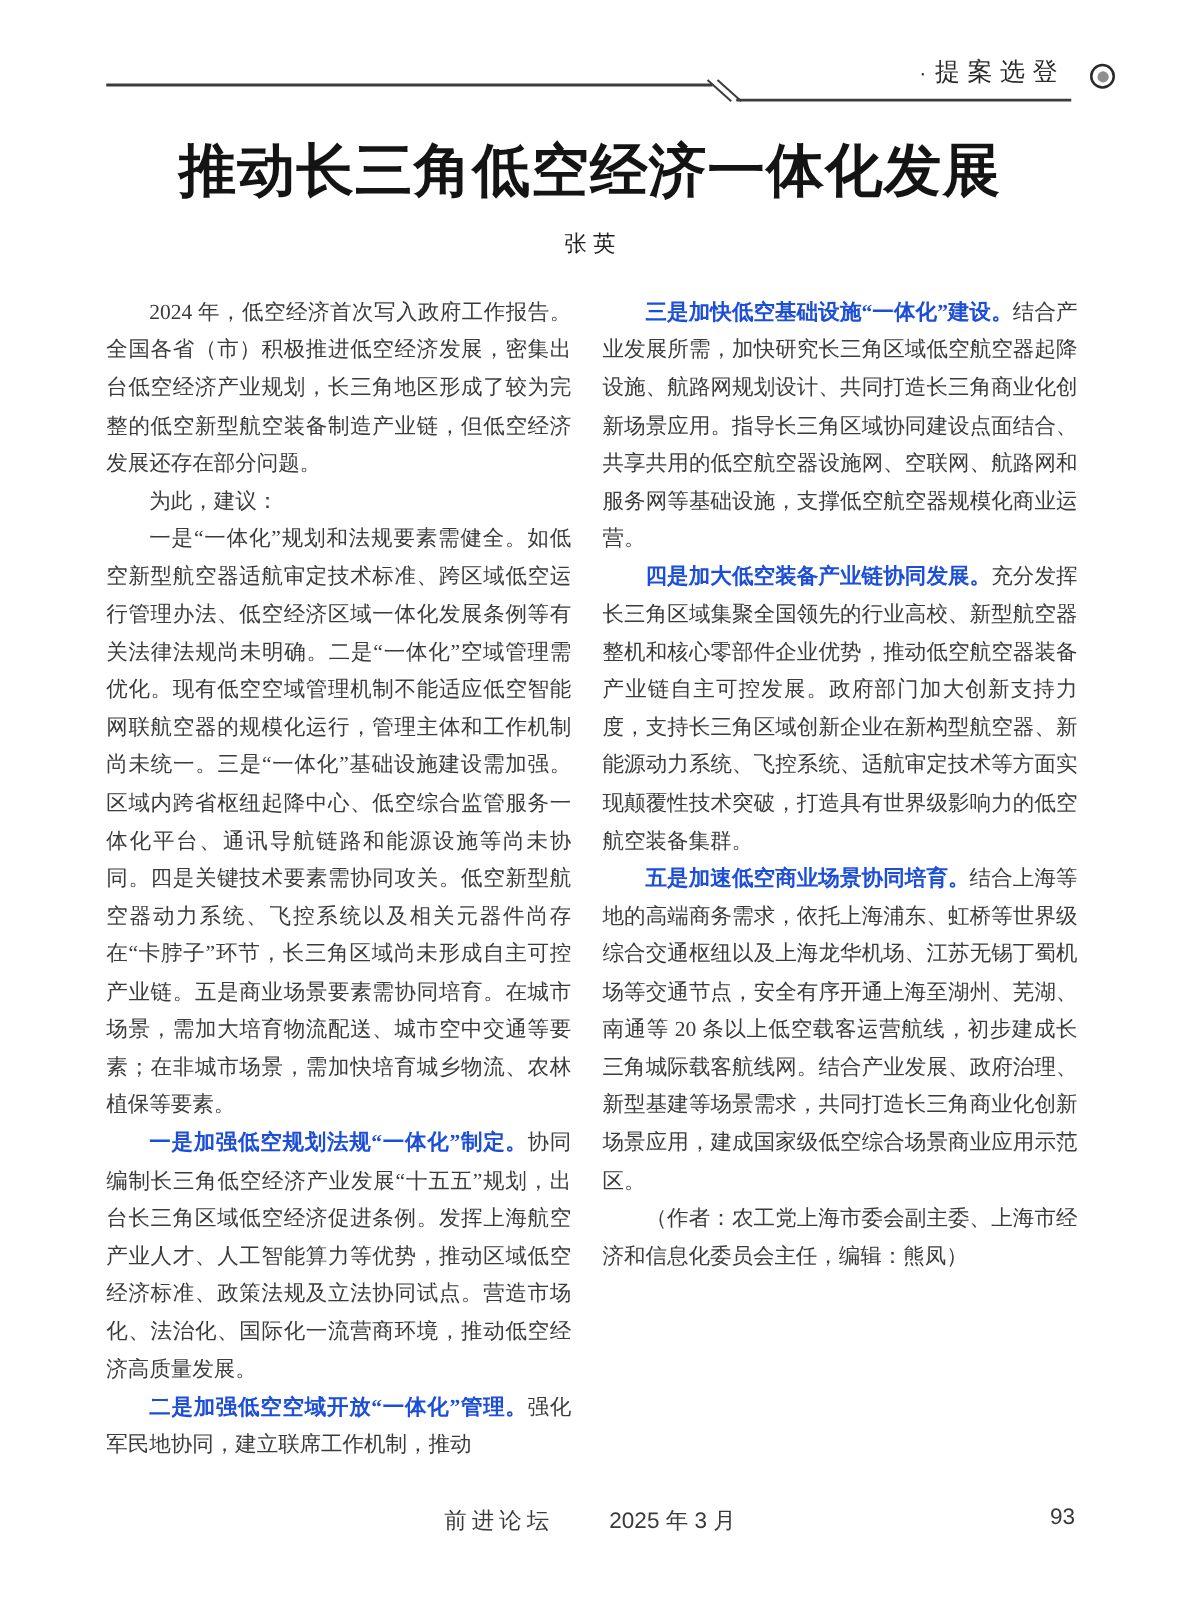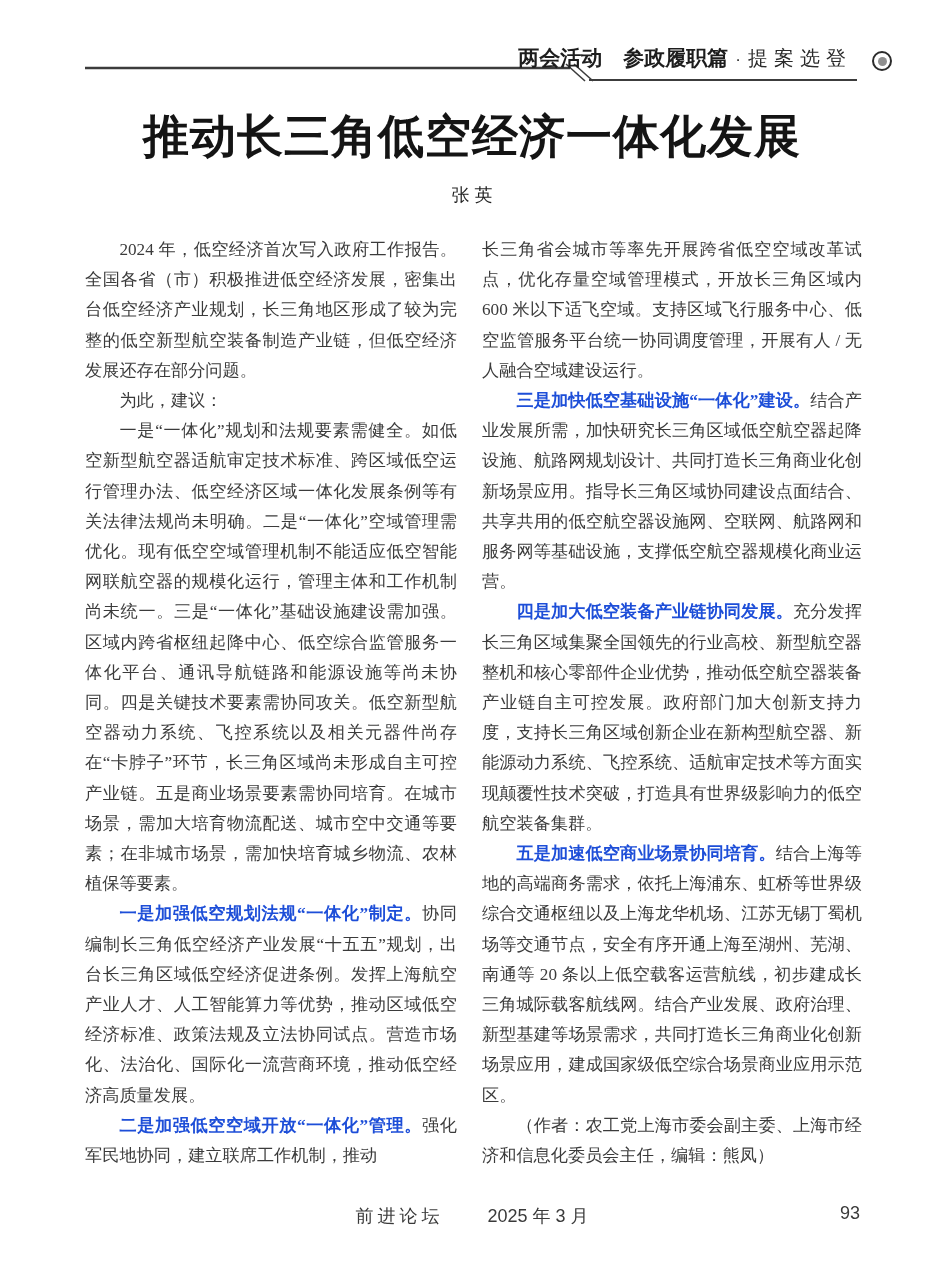--- a/index.html
+++ b/index.html
@@ -72,21 +72,20 @@
 <div class="page">
 
   <svg class="rule-svg" width="944" height="100">
     <line x1="85" y1="68" x2="570" y2="68" stroke="#3c3c3c" stroke-width="2.4"></line>
     <line x1="566" y1="64" x2="585" y2="81" stroke="#3c3c3c" stroke-width="1.6"></line>
     <line x1="574" y1="64" x2="593" y2="81" stroke="#3c3c3c" stroke-width="1.6"></line>
     <line x1="589" y1="80" x2="857" y2="80" stroke="#3c3c3c" stroke-width="2.2"></line>
   </svg>
 
   <div class="header-bar">
-    <span class="hdr-main">两会活动　参政履职篇</span>
     <span class="hdr-dot">·</span>
     <span class="hdr-sub">提案选登</span>
   </div>
 
   <div class="bullseye">
     <div class="bullseye-inner"></div>
   </div>
 
   <h1 class="title">推动长三角低空经济一体化发展</h1>
 
@@ -94,21 +93,20 @@
 
   <div class="col col-left">
     <p class="para"><b class="lead"></b><span>2024 年，低空经济首次写入政府工作报告。全国各省（市）积极推进低空经济发展，密集出台低空经济产业规划，长三角地区形成了较为完整的低空新型航空装备制造产业链，但低空经济发展还存在部分问题。</span></p>
     <p class="para"><b class="lead"></b><span>为此，建议：</span></p>
     <p class="para"><b class="lead"></b><span>一是“一体化”规划和法规要素需健全。如低空新型航空器适航审定技术标准、跨区域低空运行管理办法、低空经济区域一体化发展条例等有关法律法规尚未明确。二是“一体化”空域管理需优化。现有低空空域管理机制不能适应低空智能网联航空器的规模化运行，管理主体和工作机制尚未统一。三是“一体化”基础设施建设需加强。区域内跨省枢纽起降中心、低空综合监管服务一体化平台、通讯导航链路和能源设施等尚未协同。四是关键技术要素需协同攻关。低空新型航空器动力系统、飞控系统以及相关元器件尚存在“卡脖子”环节，长三角区域尚未形成自主可控产业链。五是商业场景要素需协同培育。在城市场景，需加大培育物流配送、城市空中交通等要素；在非城市场景，需加快培育城乡物流、农林植保等要素。</span></p>
     <p class="para"><b class="lead">一是加强低空规划法规“一体化”制定。</b><span>协同编制长三角低空经济产业发展“十五五”规划，出台长三角区域低空经济促进条例。发挥上海航空产业人才、人工智能算力等优势，推动区域低空经济标准、政策法规及立法协同试点。营造市场化、法治化、国际化一流营商环境，推动低空经济高质量发展。</span></p>
     <p class="para"><b class="lead">二是加强低空空域开放“一体化”管理。</b><span>强化军民地协同，建立联席工作机制，推动</span></p>
   </div>
 
   <div class="col col-right">
-    <p class="para no-indent"><b class="lead"></b><span>长三角省会城市等率先开展跨省低空空域改革试点，优化存量空域管理模式，开放长三角区域内 600 米以下适飞空域。支持区域飞行服务中心、低空监管服务平台统一协同调度管理，开展有人 / 无人融合空域建设运行。</span></p>
     <p class="para"><b class="lead">三是加快低空基础设施“一体化”建设。</b><span>结合产业发展所需，加快研究长三角区域低空航空器起降设施、航路网规划设计、共同打造长三角商业化创新场景应用。指导长三角区域协同建设点面结合、共享共用的低空航空器设施网、空联网、航路网和服务网等基础设施，支撑低空航空器规模化商业运营。</span></p>
     <p class="para"><b class="lead">四是加大低空装备产业链协同发展。</b><span>充分发挥长三角区域集聚全国领先的行业高校、新型航空器整机和核心零部件企业优势，推动低空航空器装备产业链自主可控发展。政府部门加大创新支持力度，支持长三角区域创新企业在新构型航空器、新能源动力系统、飞控系统、适航审定技术等方面实现颠覆性技术突破，打造具有世界级影响力的低空航空装备集群。</span></p>
     <p class="para"><b class="lead">五是加速低空商业场景协同培育。</b><span>结合上海等地的高端商务需求，依托上海浦东、虹桥等世界级综合交通枢纽以及上海龙华机场、江苏无锡丁蜀机场等交通节点，安全有序开通上海至湖州、芜湖、南通等 20 条以上低空载客运营航线，初步建成长三角城际载客航线网。结合产业发展、政府治理、新型基建等场景需求，共同打造长三角商业化创新场景应用，建成国家级低空综合场景商业应用示范区。</span></p>
     <p class="para"><b class="lead"></b><span>（作者：农工党上海市委会副主委、上海市经济和信息化委员会主任，编辑：熊凤）</span></p>
   </div>
 
   <div class="footer-center">
     <span class="journal">前进论坛</span>
     <span class="date">2025 年 3 月</span>
   </div>

